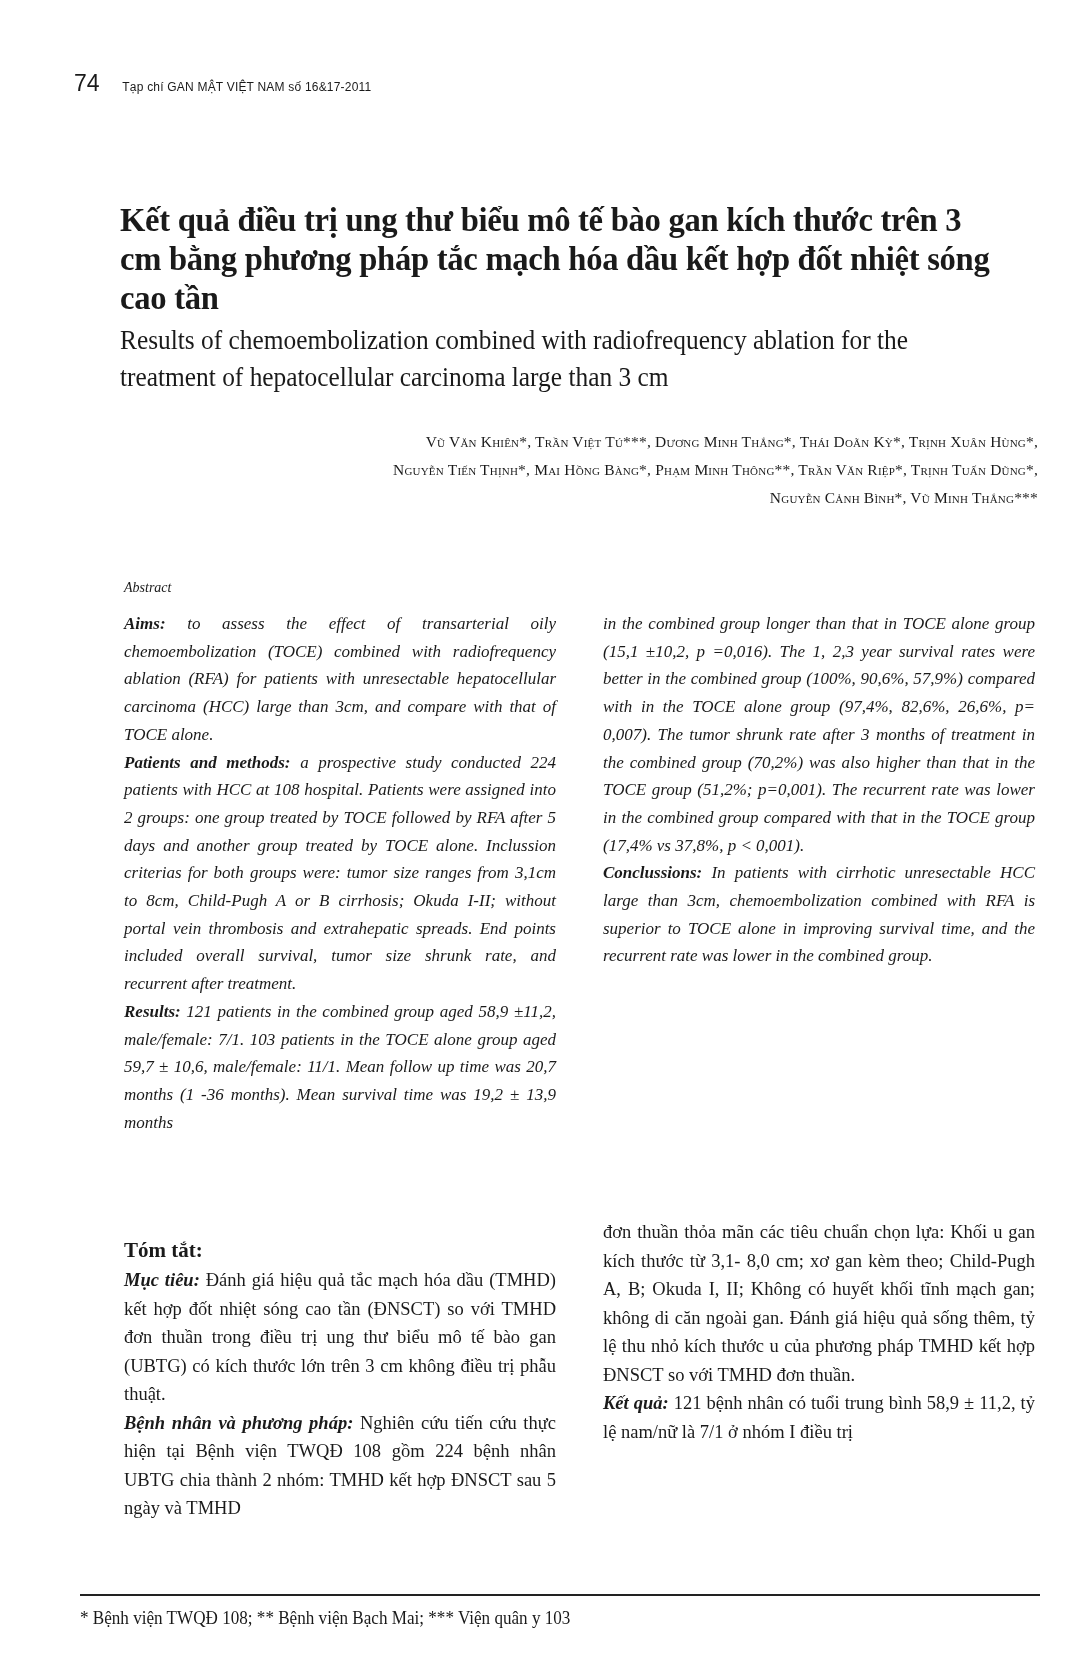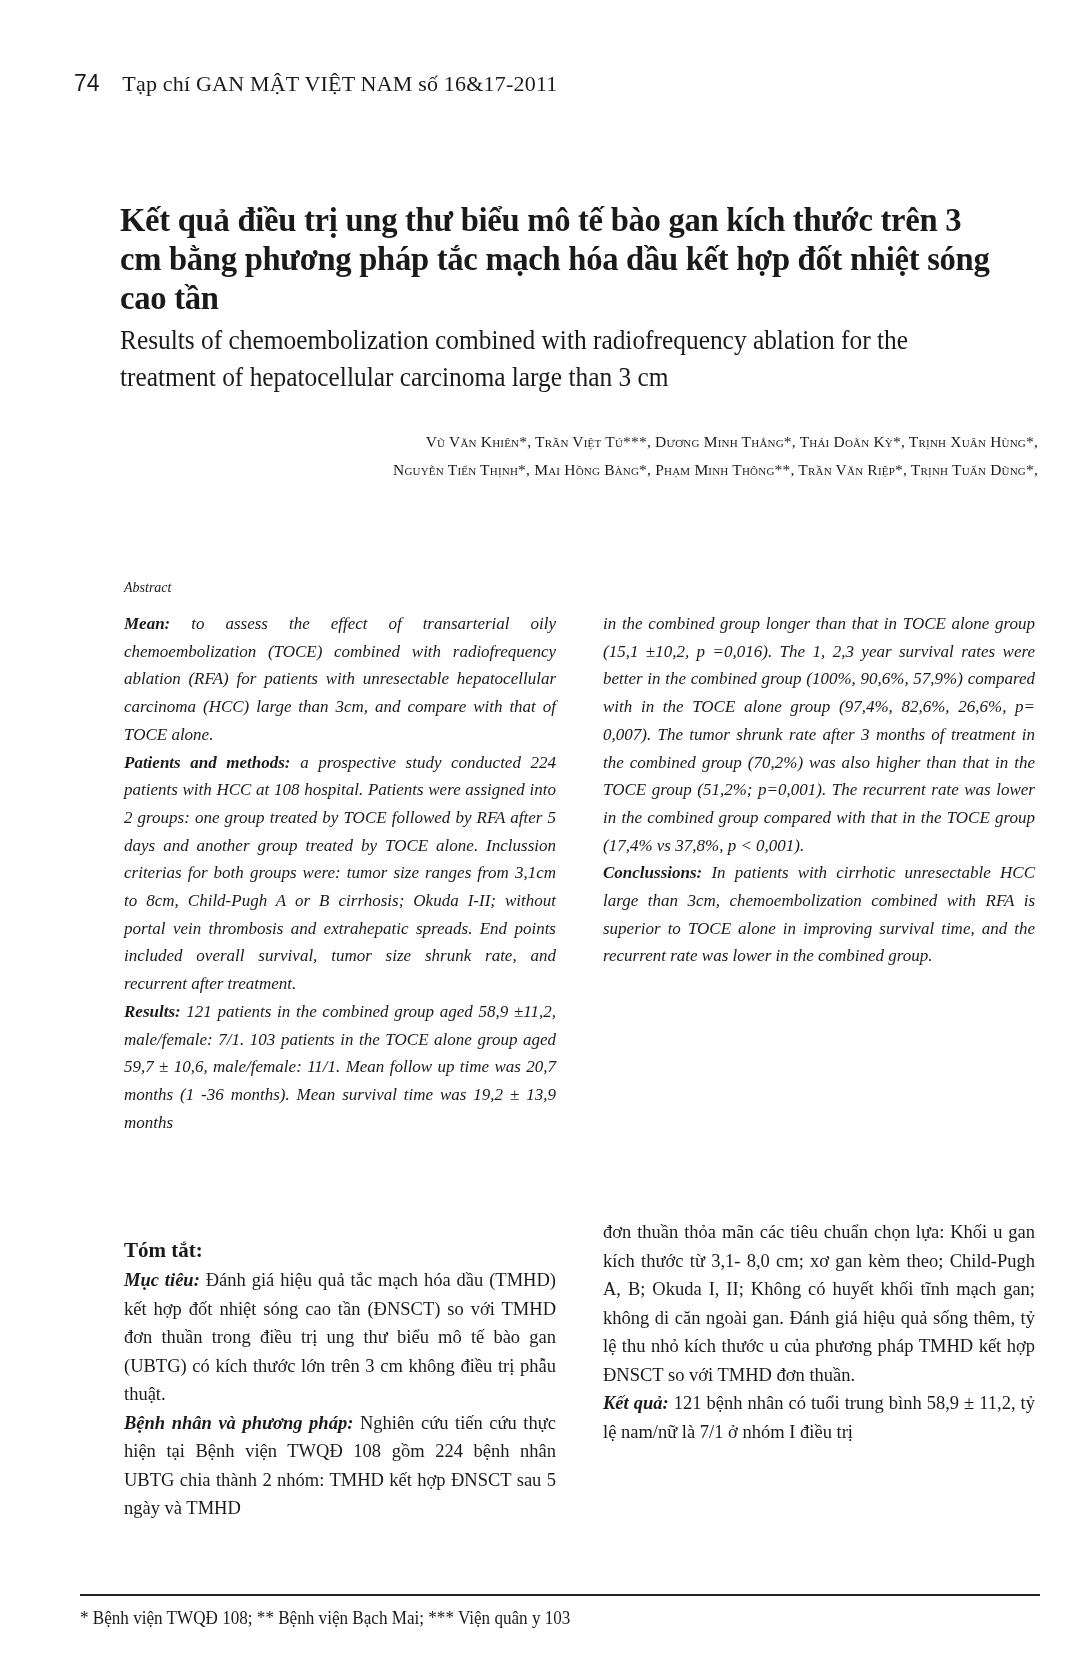--- a/index.html
+++ b/index.html
@@ -1,19 +1,19 @@
 <!DOCTYPE html>
 <html><head>
 <meta charset="utf-8">
 <style>
   html, body { margin:0; padding:0; background:#ffffff; }
   body { width:1090px; height:1671px; position:relative; overflow:hidden; color:#1a1a1a; font-family:"Liberation Serif", serif; }
   .running-head { position:absolute; left:74px; top:70px; font-size:19px; }
   .running-head .pg { font-family:"Liberation Sans", sans-serif; font-size:23px; margin-right:18px; }
-  .running-head .journal { font-family:Liberation Serif, serif; font-size:22px; letter-spacing:0.2px; }
+  .running-head .journal { font-family:Liberation Sans, sans-serif; font-size:12px; letter-spacing:0.2px; }
   .title-vi { position:absolute; left:120px; top:200px; width:920px; font-size:34px; font-weight:bold; line-height:39px; letter-spacing:-0.3px; transform:scaleX(0.96); transform-origin:left top; }
   .title-en { position:absolute; left:120px; top:322px; width:920px; font-size:27px; line-height:37px; transform:scaleX(0.94); transform-origin:left top; }
   .authors { position:absolute; left:120px; top:428px; width:918px; text-align:right; font-size:15.5px; line-height:28px; font-variant:small-caps; letter-spacing:0.2px; }
   .abstract-head { position:absolute; left:124px; top:580px; font-size:14px; font-style:italic; }
   .col { position:absolute; font-size:17px; line-height:27.7px; text-align:justify; }
   .col.en { font-style:italic; }
   .col-left-en { left:124px; top:610px; width:432px; }
   .col-right-en { left:603px; top:610px; width:432px; }
   .col p { margin:0; }
   .lbl { font-weight:bold; }
@@ -32,26 +32,27 @@
   <span class="pg">74</span>
   <span class="journal">Tạp chí GAN MẬT VIỆT NAM số 16&amp;17-2011</span>
 </div>
 
 <h1 class="title-vi" style="margin:0">Kết quả điều trị ung thư biểu mô tế bào gan kích thước trên 3 cm bằng phương pháp tắc mạch hóa dầu kết hợp đốt nhiệt sóng cao tần</h1>
 <h2 class="title-en" style="margin:0;font-weight:normal">Results of chemoembolization combined with radiofrequency ablation for the treatment of  hepatocellular carcinoma large than 3 cm</h2>
 
 <div class="authors">
   <div>Vũ Văn Khiên*, Trần Việt Tú***, Dương Minh Thắng*, Thái Doãn Kỳ*, Trịnh Xuân Hùng*,</div>
   <div>Nguyễn Tiến Thịnh*, Mai Hồng Bàng*, Phạm Minh Thông**, Trần Văn Riệp*, Trịnh Tuấn Dũng*,</div>
+  <div>Nguyễn Cảnh Bình*, Vũ Minh Thắng***</div>
 </div>
 
 <div class="abstract-head">Abstract</div>
 
 <div class="col en col-left-en">
-  <p><span class="lbl">Mean:</span><span> to assess the effect of transarterial oily chemoembolization (TOCE) combined with radiofrequency ablation (RFA) for patients with unresectable hepatocellular carcinoma (HCC) large than 3cm, and compare with that of TOCE alone.</span></p>
+  <p><span class="lbl">Aims:</span><span> to assess the effect of transarterial oily chemoembolization (TOCE) combined with radiofrequency ablation (RFA) for patients with unresectable hepatocellular carcinoma (HCC) large than 3cm, and compare with that of TOCE alone.</span></p>
   <p><span class="lbl">Patients and methods:</span><span> a prospective study conducted 224 patients with HCC at 108 hospital. Patients were assigned into 2 groups: one group treated by TOCE followed by RFA after 5 days and another group treated by TOCE alone. Inclussion criterias for both groups were: tumor size ranges from 3,1cm to 8cm, Child-Pugh A or B cirrhosis; Okuda I-II; without portal vein thrombosis and extrahepatic spreads. End points included overall survival, tumor size shrunk  rate, and recurrent after treatment.</span></p>
   <p><span class="lbl">Results:</span><span> 121 patients in the combined group aged 58,9 ±11,2, male/female: 7/1. 103 patients in the TOCE alone group aged 59,7 ± 10,6, male/female: 11/1. Mean follow up time was 20,7 months (1 -36 months). Mean survival time was 19,2 ± 13,9 months</span></p>
 </div>
 
 <div class="col en col-right-en">
   <p>in  the combined group longer than that in TOCE alone group (15,1 ±10,2, p =0,016). The 1, 2,3 year survival rates were better in the combined group (100%, 90,6%, 57,9%) compared with in the TOCE alone group (97,4%, 82,6%, 26,6%, p= 0,007). The tumor shrunk rate after 3 months of treatment in the combined group (70,2%) was also higher than that in the TOCE group (51,2%; p=0,001). The recurrent rate was lower in the combined group compared with that in the TOCE group (17,4% vs 37,8%, p &lt; 0,001).</p>
   <p><span class="lbl">Conclussions:</span><span> In patients with cirrhotic unresectable HCC large than 3cm, chemoembolization combined with RFA is superior to TOCE alone in improving survival time, and the recurrent rate was lower in the combined group.</span></p>
 </div>
 
 <div class="tomtat-head">Tóm tắt:</div>

